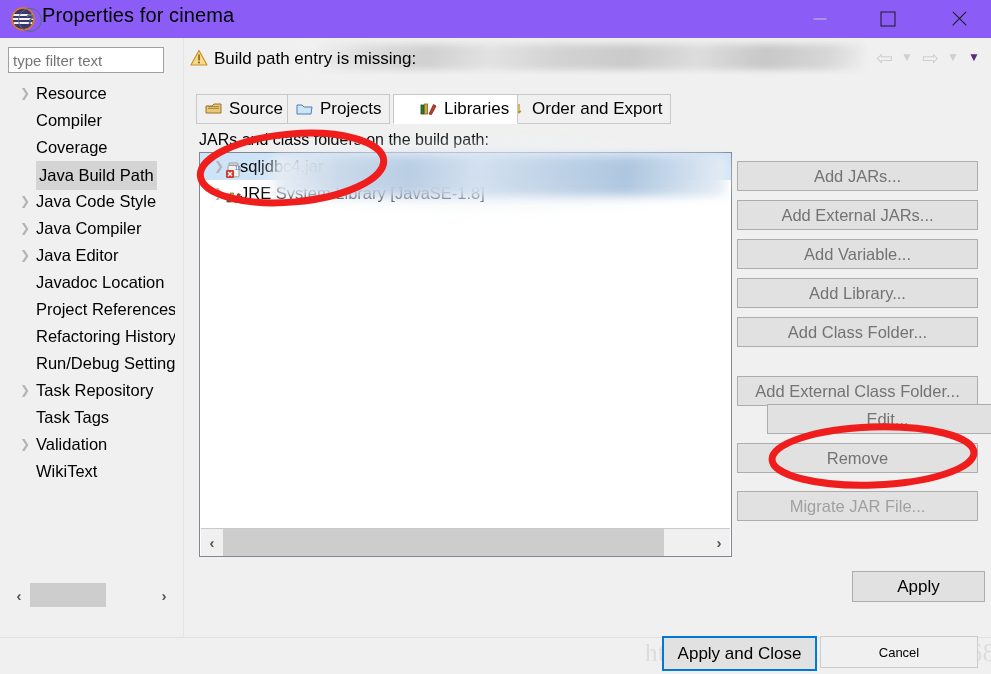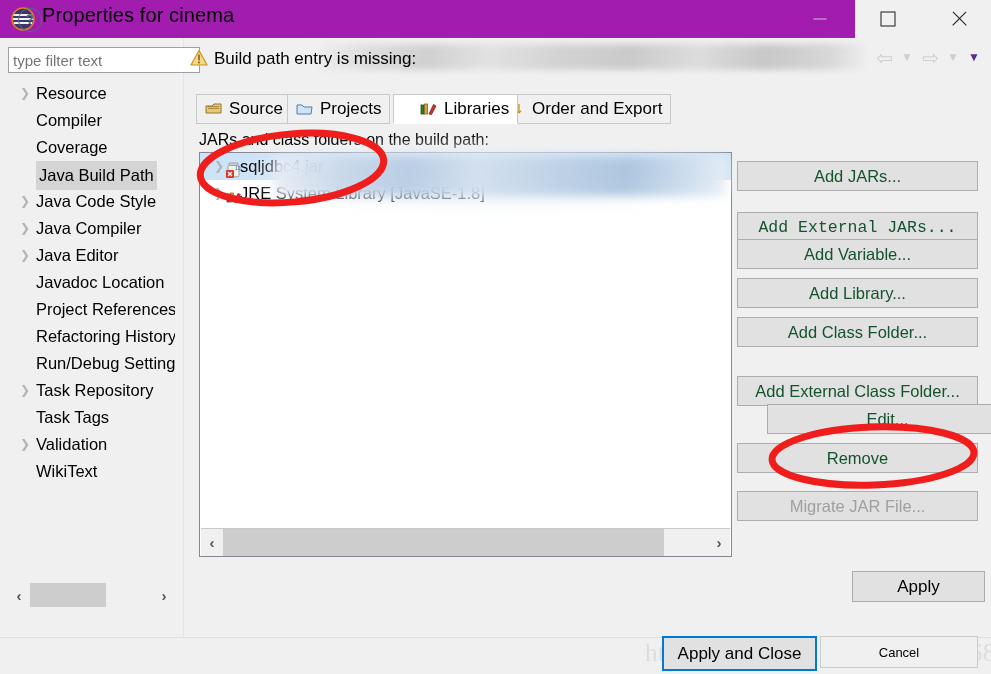--- a/index.html
+++ b/index.html
@@ -4,38 +4,38 @@
 <style>
   html,body{margin:0;padding:0;}
   body{
     width:991px;height:674px;overflow:hidden;position:relative;
     background:#f0f0f0;
     font-family:"Liberation Sans","DejaVu Sans",sans-serif;
     font-size:15px;color:#000;
     -webkit-font-smoothing:antialiased;
   }
   
-  #titlebar{position:absolute;left:0;top:0;width:855px;height:38px;background:#a21caf;}
+  #titlebar{position:absolute;left:0;top:0;width:991px;height:38px;background:#8b5cf6;}
   #titlebar .tb-icon{position:absolute;left:10px;top:6px;width:26px;height:26px;}
   #titlebar .tb-title{position:absolute;left:42px;top:4px;font-size:20px;color:#000;letter-spacing:.1px;}
   .winbtn{position:absolute;top:0;width:45px;height:38px;}
   .winbtn .g{position:absolute;left:50%;top:50%;transform:translate(-50%,-50%);}
   #btn-min{left:797px;}
   #btn-min .g{width:13px;height:1px;background:#c8c8c8;}
   #btn-max{left:865px;}
   #btn-max .g{width:13px;height:13px;border:1.4px solid #1b1b1b;}
   #btn-close{left:936px;}
   #btn-close .g{width:18px;height:18px;}
   #btn-close .g:before,#btn-close .g:after{content:"";position:absolute;left:0;top:8px;width:19px;height:1.4px;background:#1b1b1b;}
   #btn-close .g:before{transform:rotate(45deg);}
   #btn-close .g:after{transform:rotate(-45deg);}
 
   
   #filter-input{
-    position:absolute;left:8px;top:47px;width:192px;height:26px;
+    position:absolute;left:8px;top:47px;width:156px;height:26px;
     border:1px solid #a0a0a0;background:#fff;box-sizing:border-box;
     font-family:inherit;font-size:15px;color:#777;padding:2px 4px;outline:none;
   }
   #tree{position:absolute;left:8px;top:80px;width:167px;height:490px;overflow:hidden;background:#f0f0f0;}
   .tnode{position:relative;height:27px;line-height:27px;white-space:nowrap;padding-left:28px;font-size:16.5px;}
   .tnode .arw{position:absolute;left:12px;top:0;height:27px;line-height:27px;color:#b4b4b4;font-size:12px;}
   .tnode.sel .lbl{background:#d4d4d4;padding:1px 3px;}
   .tnode .lbl{display:inline-block;}
 
   .hscroll{position:absolute;background:#f0f0f0;display:flex;align-items:center;}
@@ -86,25 +86,25 @@
   #list-blur{position:absolute;left:275px;top:156px;width:450px;height:40px;
       background:linear-gradient(95deg,#e9eef5 0%,#c8d8ea 15%,#b7cce3 30%,#d2e0ef 45%,#bdd1e6 62%,#aac4de 78%,#cfdeee 92%,#e8eef5 100%);
       filter:blur(5px);opacity:.92;}
   #list-blur2{position:absolute;left:255px;top:140px;width:480px;height:70px;
       background:radial-gradient(ellipse at 50% 50%, rgba(225,233,243,.85) 0%, rgba(238,243,249,.45) 60%, rgba(255,255,255,0) 80%);
       filter:blur(6px);}
   #list-hscroll{left:201px;top:528px;width:529px;height:27px;border-top:1px solid #c9c9c9;}
 
   
   .rbtn{position:absolute;left:737px;width:241px;height:30px;box-sizing:border-box;
-        border:1px solid #adadad;background:#e1e1e1;color:#14532d;
+        border:1px solid #adadad;background:#e1e1e1;color:#737373;
         font-family:inherit;font-size:16.5px;display:flex;align-items:center;justify-content:center;}
   .rbtn.disabled{color:#a0a0a0;background:#e1e1e1;}
   #b-addjars{top:161px;}
-  #b-addext{top:212px;font-family:Liberation Mono, monospace;}
+  #b-addext{top:200px;}
   #b-addvar{top:239px;}
   #b-addlib{top:278px;}
   #b-addclass{top:317px;}
   #b-addextclass{top:376px;}
   #b-edit{top:404px;margin-left:30px;}
   #b-remove{top:443px;}
   #b-migrate{top:491px;}
   #b-apply{position:absolute;left:852px;top:571px;width:133px;height:31px;box-sizing:border-box;
            border:1px solid #adadad;background:#e1e1e1;font-family:inherit;font-size:17px;
            display:flex;align-items:center;justify-content:center;}

